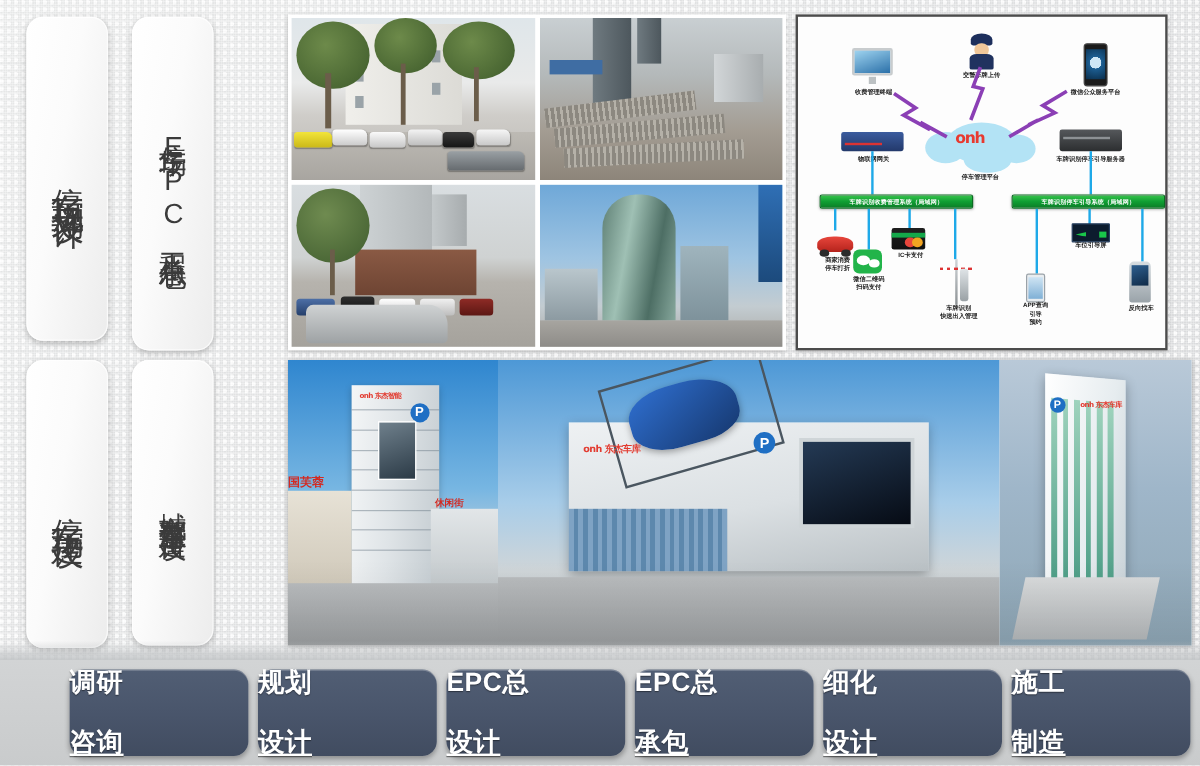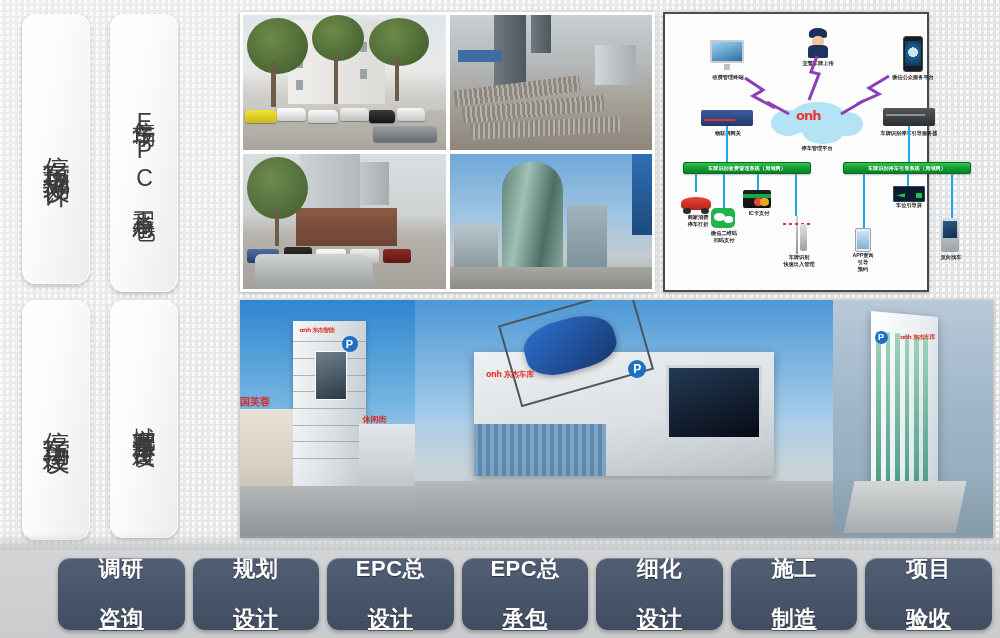--- a/index.html
+++ b/index.html
@@ -76,21 +76,21 @@
   .ph3 .tree{position:absolute;border-radius:50%;background:radial-gradient(circle at 40% 35%,#6f8b50,#3f5c2e);}
   .ph3 .car{position:absolute;height:14px;border-radius:3px 6px 3px 3px;}
 
   
   .ph4{background:linear-gradient(180deg,#6fa8d8 0%,#9ec4e2 45%,#c3ccd1 75%,#a9a8a4 100%);}
   .ph4 .glass{position:absolute;background:linear-gradient(100deg,#5e7f74,#9fc0b4 35%,#4d6e64 70%,#86a79c);border-radius:28px 28px 0 0;}
   .ph4 .sidebld{position:absolute;background:linear-gradient(180deg,#9fb4bd,#7e929b);}
 
   
   .diagram{
-    position:absolute;left:663px;top:12px;width:266px;height:280px;
+    position:absolute;left:663px;top:12px;width:310px;height:280px;
     background:#fdfdfd;border:2px solid #4c4c4c;box-sizing:border-box;
     box-shadow:0 1px 4px rgba(0,0,0,.25);
   }
   .dg-label{position:absolute;font-size:5.2px;color:#1b1b1b;text-align:center;line-height:1.35;white-space:pre-line;font-weight:700;}
   .greenbar{
     position:absolute;height:12px;border-radius:2px;
     background:linear-gradient(180deg,#35c24a 0%,#0f9e33 50%,#0b7f27 100%);
     border:1px solid #0a6b21;box-sizing:border-box;
     display:flex;align-items:center;justify-content:center;
     color:#fff;font-size:5px;font-weight:700;letter-spacing:.2px;
@@ -190,21 +190,21 @@
   }
   .steps{
     position:absolute;left:58px;bottom:8px;width:934px;height:72px;
     display:flex;gap:8px;
   }
   .step{
     flex:1;
     background:linear-gradient(180deg,#515e74 0%,#49556b 52%,#414c60 100%);
     border-radius:12px;
     box-shadow:0 2px 4px rgba(0,0,0,.3), 0 1px 0 rgba(255,255,255,.25) inset;
-    display:flex;flex-direction:column;align-items:center;justify-content:center;
+    display:flex;flex-direction:column;justify-content:center;
     color:#ffffff;font-size:22px;font-weight:700;line-height:1.08;letter-spacing:.5px;
     text-shadow:0 1px 1px rgba(0,0,0,.45);
     gap:26px;
   }
   .step .l2{display:block;text-decoration:underline;}
 </style>
 </head>
 <body>
 
 <div class="noise"></div>
@@ -463,17 +463,13 @@
     <span class="l2">承包</span>
   </div>
   <div class="step">
     <span>细化</span>
     <span class="l2">设计</span>
   </div>
   <div class="step">
     <span>施工</span>
     <span class="l2">制造</span>
   </div>
-  <div class="step">
-    <span>项目</span>
-    <span class="l2">验收</span>
-  </div>
 </div>
 
 </body></html>

